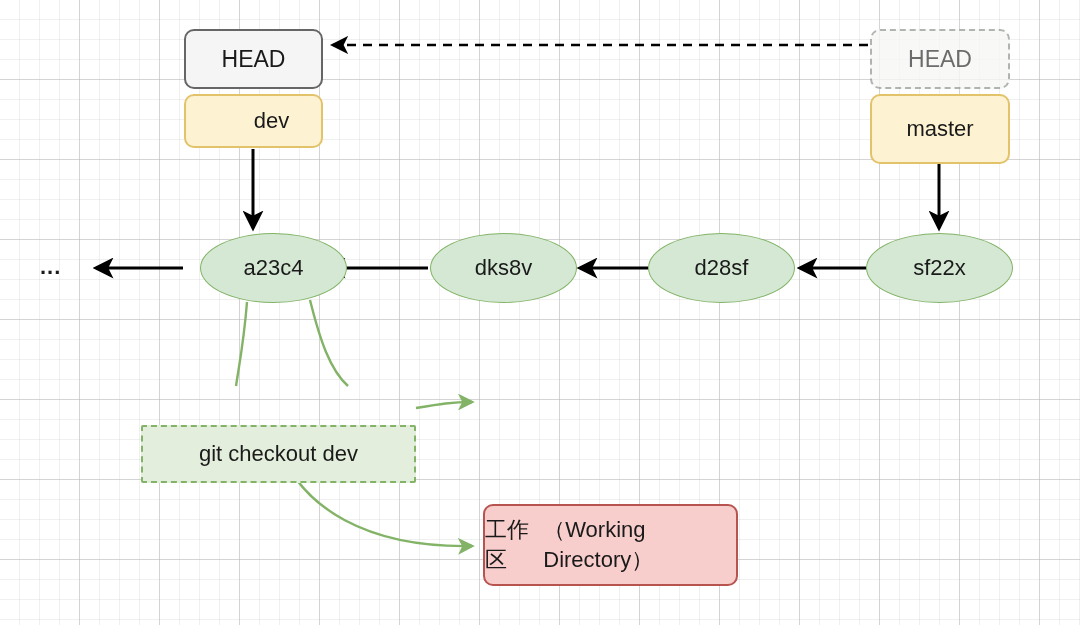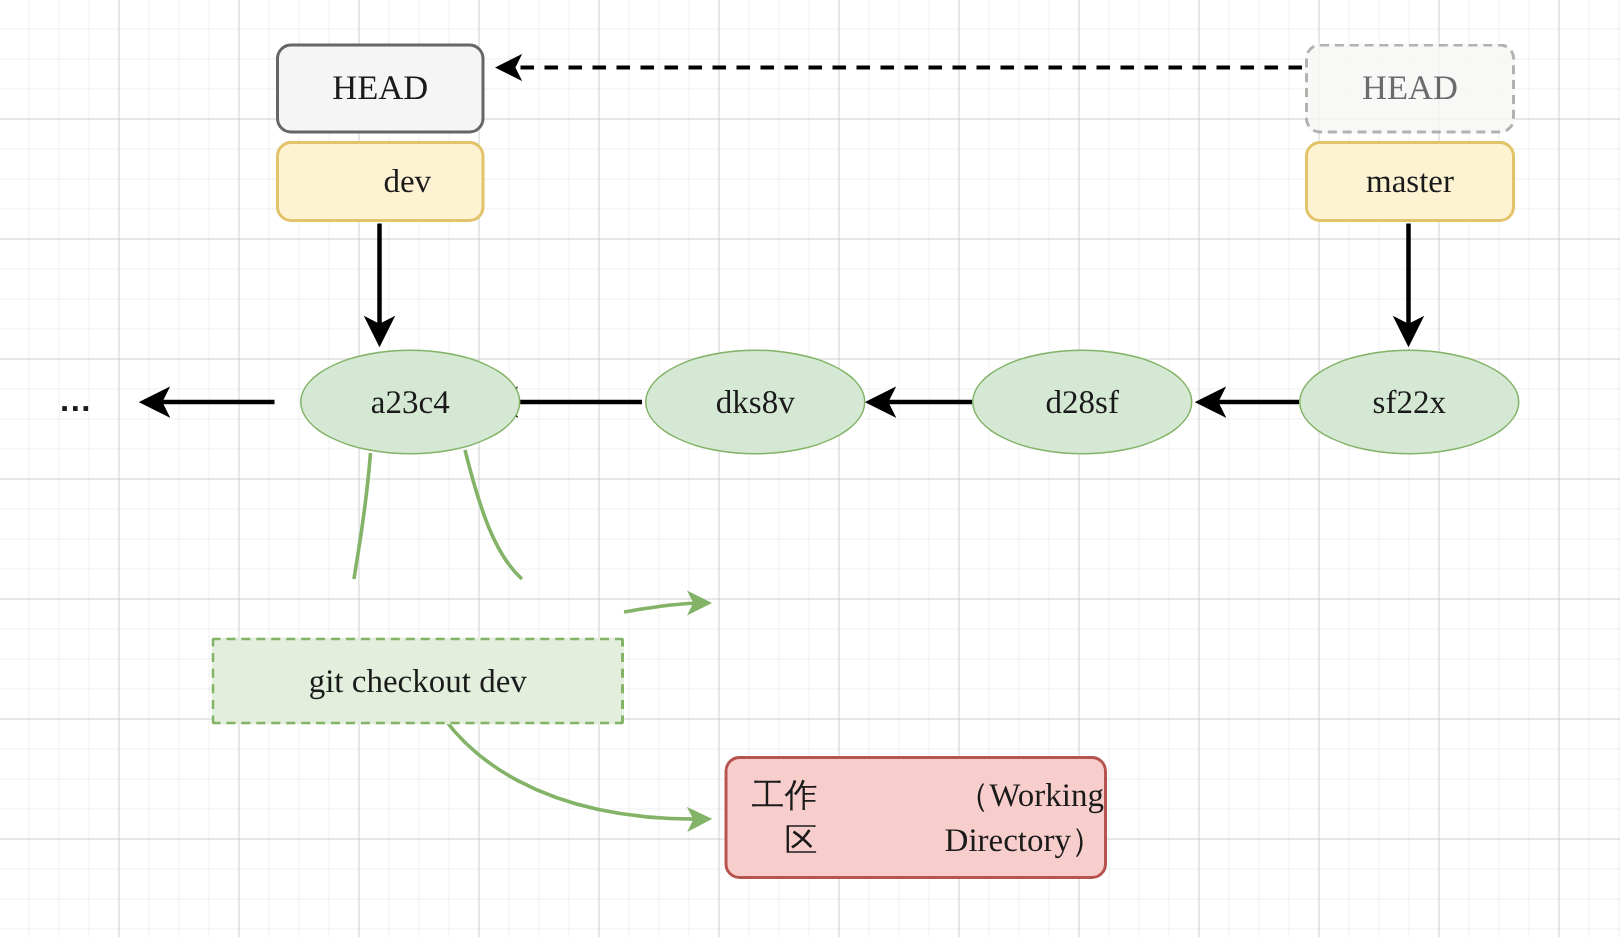--- a/index.html
+++ b/index.html
@@ -28,23 +28,22 @@
     width: 1080px;
     height: 625px;
     pointer-events: none;
   }
   .node {
     position: absolute;
     box-sizing: border-box;
     display: flex;
     align-items: center;
     justify-content: center;
-    text-align: right;
+    text-align: left;
     color: #1a1a1a;
-    font-family: Liberation Serif, serif;
   }
   
   .head-box {
     border: 2px solid #666666;
     background: #f5f5f5;
     border-radius: 10px;
     font-size: 23px;
   }
   
   .head-box-faded {
@@ -166,21 +165,21 @@
   </div>
 
   <div class="node branch-box" style="left:184px; top:94px; width:139px; height:54px;padding-left:36px;">
     <span>dev</span>
   </div>
 
   <div class="node head-box-faded" style="left:870px; top:29px; width:140px; height:60px;">
     <span>HEAD</span>
   </div>
 
-  <div class="node branch-box" style="left:870px; top:94px; width:140px; height:54px;">
+  <div class="node branch-box" style="left:870px; top:94px; width:140px; height:70px;">
     <span>master</span>
   </div>
 
   <div class="ellipsis-label" style="left:40px; top:254px;">...</div>
 
   <div class="node commit" style="left:200px; top:233px; width:147px; height:70px;">
     <span>a23c4</span>
   </div>
 
   <div class="node commit" style="left:430px; top:233px; width:147px; height:70px;">

